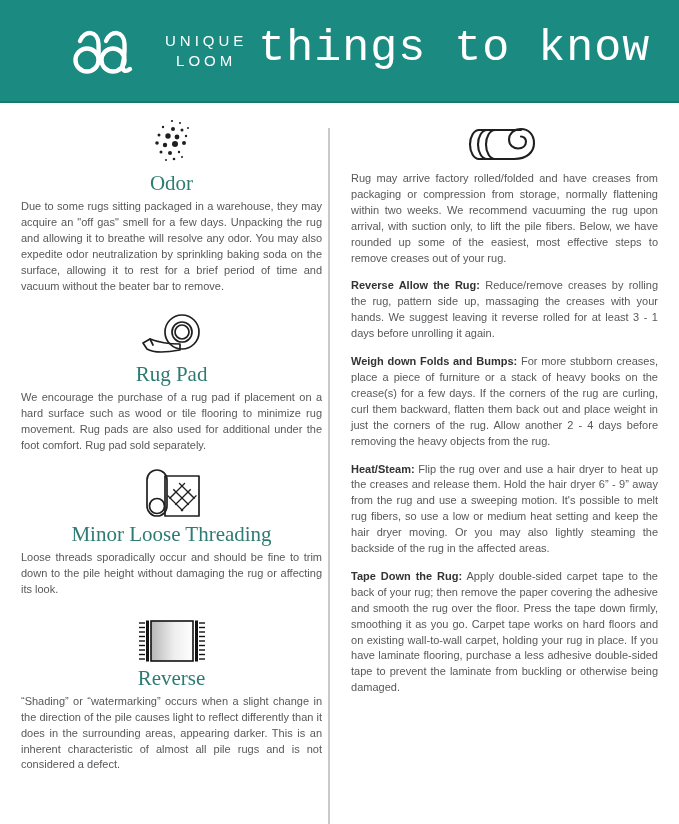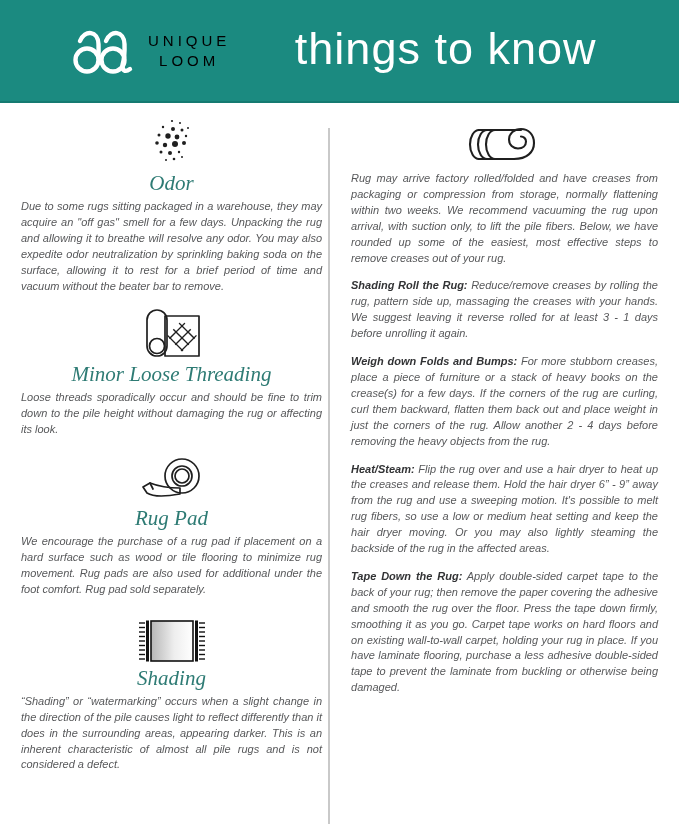--- a/index.html
+++ b/index.html
@@ -14,43 +14,43 @@
   
   .header {
     height:103px;
     background:#1b8a80;
     border-bottom:2px solid #157a71;
     display:flex; align-items:center;
   }
   .brand { display:flex; align-items:center; margin-left:70px; }
   .brand svg { display:block; }
   .brand-text {
-    color:#000000; margin-left:4px;
+    color:#ffffff; margin-left:21px;
     font-size:15px; letter-spacing:4px; line-height:1.3;
     text-align:center; font-weight:400;
   }
   .page-title {
     flex:1; text-align:center; color:#ffffff;
-    font-family:Liberation Sans, sans-serif;
+    font-family:Liberation Mono, monospace;
     font-size:45px; font-weight:500; letter-spacing:1px;
     margin-right:18px; padding-bottom:4px;
   }
   
   .columns {
     display:flex;
     padding:13px 21px 0 21px;
   }
   .col-left  { width:302px; }
   .col-right { width:308px; margin-left:29px; }
   .v-divider {
     position:absolute; left:328px; top:128px; bottom:0;
     width:2px; background:#c9c9c9;
   }
   
-  .section { margin-bottom:13px;font-style:italic; }
+  .section { margin-bottom:13px; }
   .icon-box { display:flex; justify-content:center; align-items:flex-end; height:52px; margin-bottom:3px; }
   .icon-box svg { display:block; }
   h2 {
     font-family:"Liberation Serif", serif;
     font-size:21px; font-weight:500; color:#2e7b74;
     text-align:center; margin:1px 0 3px 0;
   }
   .body-text {
     font-size:11px; line-height:15.9px; color:#57585a;
     text-align:justify;
@@ -116,20 +116,34 @@
                 <circle cx="34" cy="39" r="1"></circle>
             </g>
           </svg>
         </div>
         <h2>Odor</h2>
         <p class="body-text">Due to some rugs sitting packaged in a warehouse, they may acquire an "off gas" smell for a few days. Unpacking the rug and allowing it to breathe will resolve any odor. You may also expedite odor neutralization by sprinkling baking soda on the surface, allowing it to rest for a brief period of time and vacuum without the beater bar to remove.</p>
       </div>
 
       <div class="section">
         <div class="icon-box">
+          <svg width="66" height="50" viewBox="0 0 66 50">
+            <path class="icon-stroke" fill="#ffffff" d="M41,41 C30,43 16,45 8,40 L4,34 L11,30 C20,33.5 30,35 41,35 Z"></path>
+            <circle cx="43" cy="23" r="17" class="icon-stroke" fill="#ffffff"></circle>
+            <circle cx="43" cy="23" r="10" class="icon-stroke"></circle>
+            <circle cx="43" cy="23" r="7" class="icon-stroke"></circle>
+            <line x1="11" y1="30" x2="14" y2="36" class="icon-stroke"></line>
+          </svg>
+        </div>
+        <h2>Rug Pad</h2>
+        <p class="body-text">We encourage the purchase of a rug pad if placement on a hard surface such as wood or tile flooring to minimize rug movement. Rug pads are also used for additional under the foot comfort. Rug pad sold separately.</p>
+      </div>
+
+      <div class="section">
+        <div class="icon-box">
           <svg width="64" height="52" viewBox="0 0 64 52">
             <defs>
               <clipPath id="hatchClip">
                   <polygon points="42,13 57,29 42,45 27,29"></polygon>
                 </clipPath>
             </defs>
             <rect x="25" y="9" width="34" height="40" class="icon-stroke" fill="#ffffff"></rect>
             <g clip-path="url(#hatchClip)" stroke="#1f1f1f" stroke-width="1.3">
               <line x1="20" y1="21" x2="50" y2="51"></line>
                 <line x1="26" y1="15" x2="56" y2="45"></line>
@@ -139,34 +153,20 @@
                 <line x1="58" y1="15" x2="28" y2="45"></line>
               <line x1="52" y1="9" x2="22" y2="39"></line>
                 <line x1="46" y1="3" x2="16" y2="33"></line>
             </g>
             <rect x="7" y="3" width="20" height="46" rx="10" class="icon-stroke" fill="#ffffff"></rect>
             <circle cx="17" cy="39" r="7.5" class="icon-stroke" fill="#ffffff"></circle>
           </svg>
         </div>
         <h2>Minor Loose Threading</h2>
         <p class="body-text">Loose threads sporadically occur and should be fine to trim down to the pile height without damaging the rug or affecting its look.</p>
-      </div>
-
-      <div class="section">
-        <div class="icon-box">
-          <svg width="66" height="50" viewBox="0 0 66 50">
-            <path class="icon-stroke" fill="#ffffff" d="M41,41 C30,43 16,45 8,40 L4,34 L11,30 C20,33.5 30,35 41,35 Z"></path>
-            <circle cx="43" cy="23" r="17" class="icon-stroke" fill="#ffffff"></circle>
-            <circle cx="43" cy="23" r="10" class="icon-stroke"></circle>
-            <circle cx="43" cy="23" r="7" class="icon-stroke"></circle>
-            <line x1="11" y1="30" x2="14" y2="36" class="icon-stroke"></line>
-          </svg>
-        </div>
-        <h2>Rug Pad</h2>
-        <p class="body-text">We encourage the purchase of a rug pad if placement on a hard surface such as wood or tile flooring to minimize rug movement. Rug pads are also used for additional under the foot comfort. Rug pad sold separately.</p>
       </div>
 
       <div class="section">
         <div class="icon-box">
           <svg width="68" height="44" viewBox="0 0 68 44">
             <defs>
               <linearGradient id="shGrad" x1="0" y1="0" x2="1" y2="0">
                 <stop offset="0" stop-color="#b6b6b6"></stop>
                 <stop offset="0.55" stop-color="#eeeeee"></stop>
                 <stop offset="1" stop-color="#ffffff"></stop>
@@ -190,21 +190,21 @@
                 <line x1="61" y1="26.5" x2="67" y2="26.5"></line>
               <line x1="61" y1="31" x2="67" y2="31"></line>
                 <line x1="61" y1="35.5" x2="67" y2="35.5"></line>
               <line x1="61" y1="40" x2="67" y2="40"></line>
             </g>
             <rect x="13" y="2" width="42" height="40" fill="url(#shGrad)" stroke="#111111" stroke-width="1.6"></rect>
             <rect x="8" y="1.5" width="3" height="41" fill="#111111"></rect>
             <rect x="57" y="1.5" width="3" height="41" fill="#111111"></rect>
           </svg>
         </div>
-        <h2>Shading</h2>
+        <h2>Reverse</h2>
         <p class="body-text">“Shading” or “watermarking” occurs when a slight change in the direction of the pile causes light to reflect differently than it does in the surrounding areas, appearing darker. This is an inherent characteristic of almost all pile rugs and is not considered a defect.</p>
       </div>
 
     </div>
 
     <div class="col-right">
 
       <div class="section">
         <div class="icon-box">
           <svg width="86" height="46" viewBox="0 0 86 46">
@@ -213,21 +213,21 @@
               <path d="M25,8 A9,14.5 0 0 0 25,37"></path>
               <path d="M33,8 A9,14.5 0 0 0 33,37"></path>
               <path d="M17,8 H 59"></path>
               <path d="M17,37 H 52"></path>
               <path d="M52,37 C65,37 72,30 72,21 C72,12 66,7 59,7 C52,7 47,11.5 47,17.5 C47,23 51,26.5 56,26.5 C61,26.5 64,23.5 64,19.5 C64,16.5 61.5,14.5 59,14.5"></path>
             </g>
           </svg>
         </div>
         <p class="body-text">Rug may arrive factory rolled/folded and have creases from packaging or compression from storage, normally flattening within two weeks. We recommend vacuuming the rug upon arrival, with suction only, to lift the pile fibers. Below, we have rounded up some of the easiest, most effective steps to remove creases out of your rug.</p>
 
-        <p class="body-text tip"><strong>Shading Roll the Rug:</strong> <span>Reduce/remove creases by rolling the rug, pattern side up, massaging the creases with your hands. We suggest leaving it reverse rolled for at least 3 - 1 days before unrolling it again.</span></p>
+        <p class="body-text tip"><strong>Reverse Allow the Rug:</strong> <span>Reduce/remove creases by rolling the rug, pattern side up, massaging the creases with your hands. We suggest leaving it reverse rolled for at least 3 - 1 days before unrolling it again.</span></p>
 
         <p class="body-text tip"><strong>Weigh down Folds and Bumps:</strong> <span>For more stubborn creases, place a piece of furniture or a stack of heavy books on the crease(s) for a few days. If the corners of the rug are curling, curl them backward, flatten them back out and place weight in just the corners of the rug. Allow another 2 - 4 days before removing the heavy objects from the rug.</span></p>
 
         <p class="body-text tip"><strong>Heat/Steam:</strong> <span>Flip the rug over and use a hair dryer to heat up the creases and release them. Hold the hair dryer 6” - 9” away from the rug and use a sweeping motion. It's possible to melt rug fibers, so use a low or medium heat setting and keep the hair dryer moving. Or you may also lightly steaming the backside of the rug in the affected areas.</span></p>
 
         <p class="body-text tip"><strong>Tape Down the Rug:</strong> <span>Apply double-sided carpet tape to the back of your rug; then remove the paper covering the adhesive and smooth the rug over the floor. Press the tape down firmly, smoothing it as you go. Carpet tape works on hard floors and on existing wall-to-wall carpet, holding your rug in place. If you have laminate flooring, purchase a less adhesive double-sided tape to prevent the laminate from buckling or otherwise being damaged.</span></p>
       </div>
 
     </div>
   </div>

